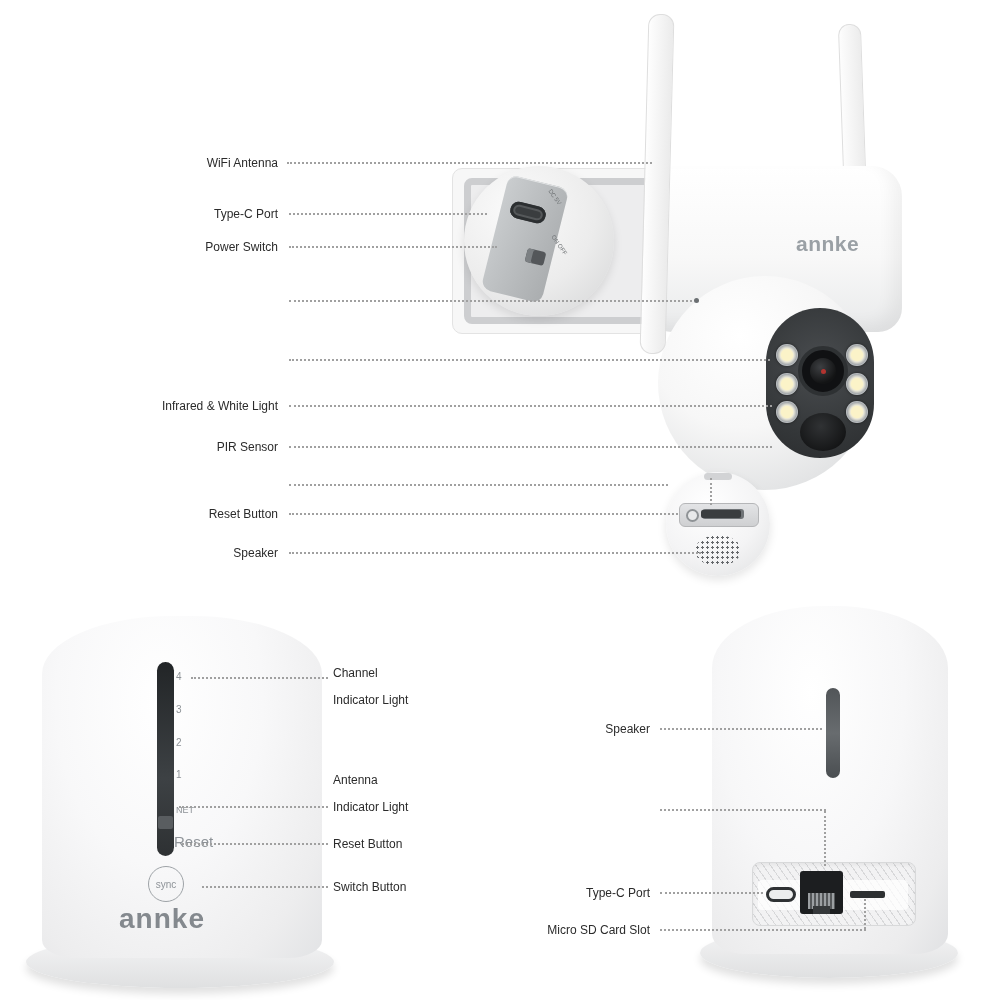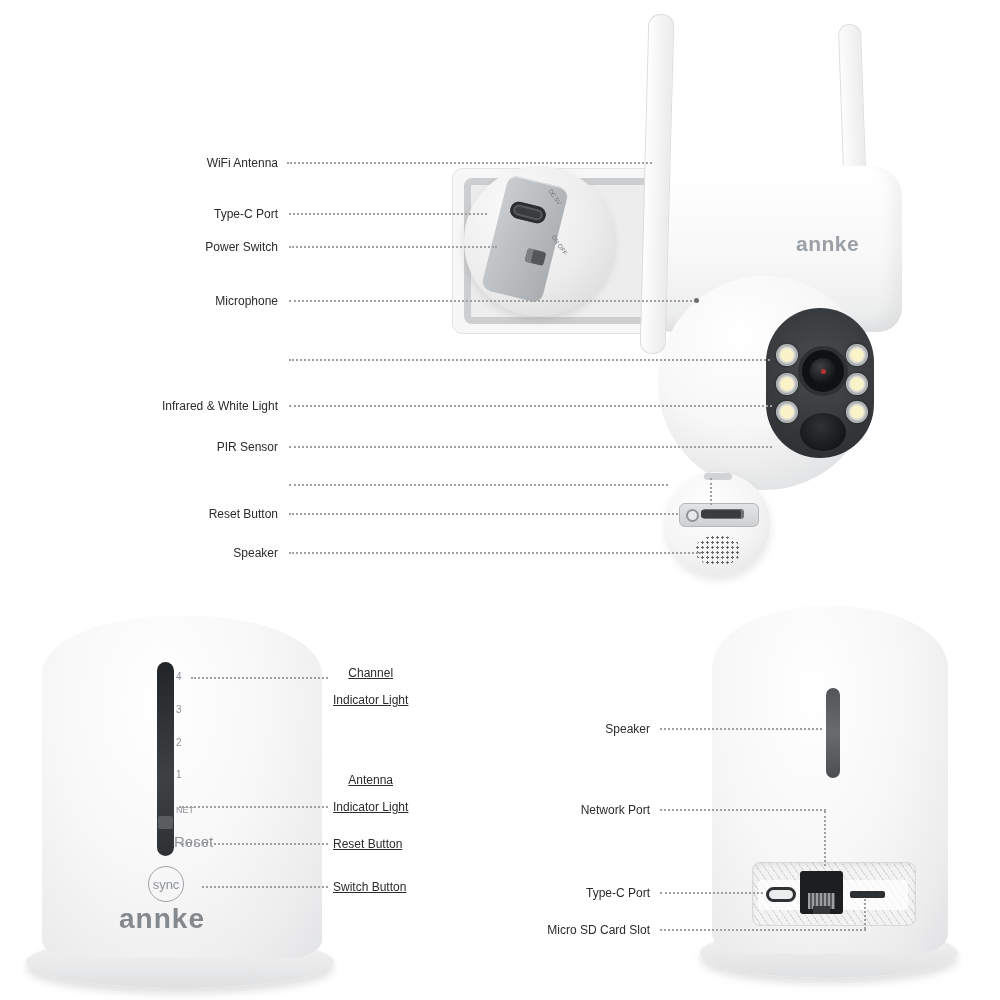--- a/index.html
+++ b/index.html
@@ -2,21 +2,21 @@
 <html><head>
 <meta charset="utf-8">
 <style>
   html,body{margin:0;padding:0;background:#fff;}
   #stage{position:relative;width:1000px;height:1000px;background:#ffffff;overflow:hidden;
          font-family:"Liberation Sans",sans-serif;}
   .ttl{position:absolute;left:30px;top:26px;font-size:67px;font-weight:700;letter-spacing:-2px;
        color:#4656E0;}
   .lbl{position:absolute;font-size:12px;color:#2b2b2b;line-height:26px;white-space:nowrap;}
   .lbl-r{left:0;width:278px;text-align:right;}
-  .lbl-l{left:333px;text-align:center;line-height:27px;text-decoration:underline;}
+  .lbl-l{left:333px;text-align:left;line-height:27px;}
   .lbl-r2{left:400px;width:250px;text-align:right;}
   .dl{position:absolute;height:0;border-top:2px dotted #a0a0a0;z-index:10;}
   .dlv{position:absolute;width:0;border-left:2px dotted #a0a0a0;z-index:10;}
   .abs{position:absolute;}
   .led{position:absolute;width:22px;height:22px;border-radius:50%;
        background:radial-gradient(circle,#fbf3c8 0 36%,#e9e7d8 44%,#a7abae 62%,#d8dbdc 78%,#8f9396 100%);
        box-shadow:0 0 3px rgba(0,0,0,.55);}
   .tinytxt{position:absolute;font-size:10px;color:#8e9398;line-height:12px;}
   .grille{background-image:radial-gradient(#64676a 1.1px,transparent 1.3px);background-size:5px 5px;}
   .hatch{background-color:#f2f2f3;
@@ -99,21 +99,21 @@
               background:linear-gradient(180deg,#222527,#3d4144 60%,#2e3133);"></div>
   <div class="abs" style="left:158px;top:816px;width:15px;height:13px;border-radius:2px;background:#595d60;z-index:4;"></div>
   <div class="tinytxt" style="left:176px;top:671px;z-index:4;">4</div>
   <div class="tinytxt" style="left:176px;top:704px;z-index:4;">3</div>
   <div class="tinytxt" style="left:176px;top:737px;z-index:4;">2</div>
   <div class="tinytxt" style="left:176px;top:769px;z-index:4;">1</div>
   <div class="tinytxt" style="left:176px;top:804px;font-size:9px;z-index:4;">NET</div>
   <div class="tinytxt" style="left:174px;top:836px;font-size:15px;z-index:4;">Reset</div>
   <div class="abs" style="left:148px;top:866px;width:34px;height:34px;border-radius:50%;border:1.5px solid #9ea3a7;z-index:4;
               display:flex;align-items:center;justify-content:center;">
-    <span style="font-size:13px;color:#8e9398;">sync</span>
+    <span style="font-size:10px;color:#8e9398;">sync</span>
   </div>
   <div class="abs" style="left:62px;top:903px;width:200px;text-align:center;z-index:4;">
     <span style="font-size:28px;font-weight:700;letter-spacing:1px;color:#84898e;">annke</span>
   </div>
 
   <div class="abs" style="left:700px;top:928px;width:258px;height:50px;border-radius:50%;z-index:1;
               background:linear-gradient(180deg,#f5f5f6,#dfe0e1);box-shadow:0 6px 8px rgba(0,0,0,.12);"></div>
   <div class="abs" style="left:712px;top:606px;width:236px;height:348px;z-index:2;
               border-radius:112px 112px 34px 34px / 62px 62px 20px 20px;
               background:radial-gradient(ellipse at 42% 25%,#ffffff 0%,#f7f7f8 48%,#ececed 82%,#e0e1e3 100%);"></div>
@@ -126,21 +126,20 @@
               border:3px solid #2f3234;background:#eceded;z-index:5;"></div>
   <div class="abs" style="left:800px;top:871px;width:43px;height:43px;border-radius:3px;background:#1c1e20;z-index:5;"></div>
   <div class="abs" style="left:808px;top:893px;width:27px;height:16px;z-index:6;
               background:repeating-linear-gradient(90deg,#9b9fa2 0 2px,#55585a 2px 4px);"></div>
   <div class="abs" style="left:813px;top:906px;width:17px;height:8px;background:#35383a;z-index:7;"></div>
   <div class="abs" style="left:850px;top:891px;width:35px;height:7px;border-radius:2px;background:#2d3032;z-index:5;"></div>
 
   <div class="lbl lbl-r" style="top:150px">WiFi Antenna</div>
   <div class="lbl lbl-r" style="top:201px">Type-C Port</div>
   <div class="lbl lbl-r" style="top:234px">Power Switch</div>
-  <div class="lbl lbl-r" style="top:288px">Microphone</div>
   <div class="lbl lbl-r" style="top:393px">Infrared &amp; White Light</div>
   <div class="lbl lbl-r" style="top:434px">PIR Sensor</div>
   <div class="lbl lbl-r" style="top:501px">Reset Button</div>
   <div class="lbl lbl-r" style="top:540px">Speaker</div>
 
   <div class="dl" style="left:287px;top:162px;width:365px;"></div>
   <div class="dl" style="left:289px;top:213px;width:198px;"></div>
   <div class="dl" style="left:289px;top:246px;width:208px;"></div>
   <div class="dl" style="left:289px;top:300px;width:403px;"></div>
   <div class="dl" style="left:289px;top:359px;width:481px;"></div>
@@ -161,21 +160,20 @@
   </div>
   <div class="lbl lbl-l" style="top:831px">Reset Button</div>
   <div class="lbl lbl-l" style="top:874px">Switch Button</div>
 
   <div class="dl" style="left:191px;top:677px;width:137px;"></div>
   <div class="dl" style="left:179px;top:806px;width:149px;"></div>
   <div class="dl" style="left:182px;top:843px;width:146px;"></div>
   <div class="dl" style="left:202px;top:886px;width:126px;"></div>
 
   <div class="lbl lbl-r2" style="top:716px">Speaker</div>
-  <div class="lbl lbl-r2" style="top:797px">Network Port</div>
   <div class="lbl lbl-r2" style="top:880px">Type-C Port</div>
   <div class="lbl lbl-r2" style="top:917px">Micro SD Card Slot</div>
 
   <div class="dl" style="left:660px;top:728px;width:162px;"></div>
   <div class="dl" style="left:660px;top:809px;width:166px;"></div>
   <div class="dlv" style="left:824px;top:811px;height:55px;"></div>
   <div class="dl" style="left:660px;top:892px;width:103px;"></div>
   <div class="dl" style="left:660px;top:929px;width:206px;"></div>
   <div class="dlv" style="left:864px;top:899px;height:30px;"></div>
 

